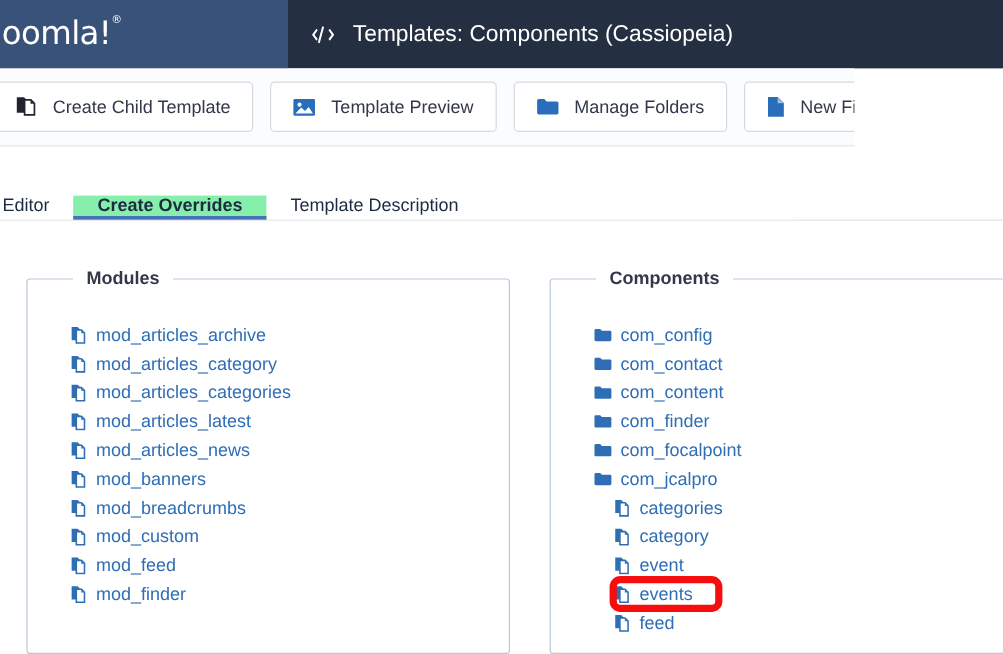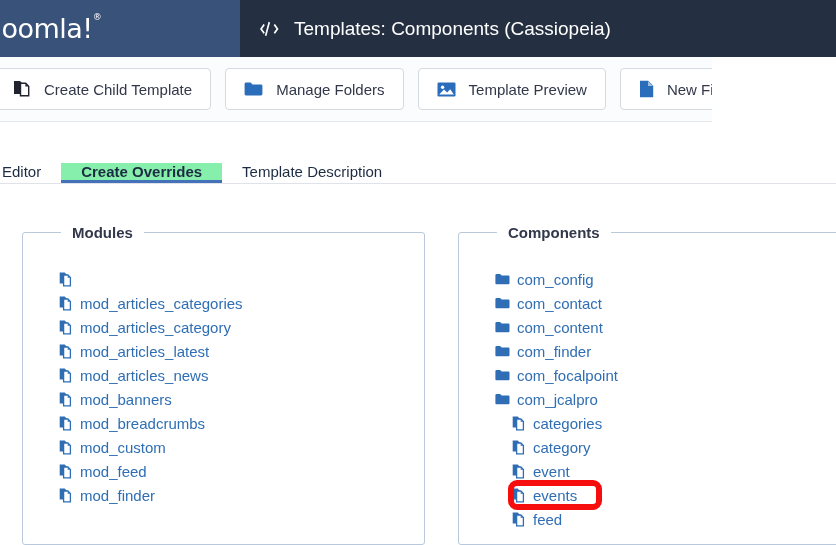--- a/index.html
+++ b/index.html
@@ -207,36 +207,36 @@
   <button class="tb-btn">
     <svg class="tb-icon" width="18" height="18" viewBox="0 0 18 18">
       <path d="M1 1 h6 l3 3 v10 h-9 z" fill="#1f2430"></path>
       <path d="M7.5 3.2 h5.2 l3 3 v9.6 h-8.2 z" fill="#ffffff" stroke="#1f2430" stroke-width="1.4"></path>
       <path d="M12.4 3.6 v2.9 h2.9 z" fill="#1f2430"></path>
     </svg>
     <span>Create Child Template</span>
   </button>
 
   <button class="tb-btn">
-    <svg class="tb-icon" width="19" height="16" viewBox="0 0 19 16">
-      <path d="M0.6 3.0 a1.4 1.4 0 0 1 1.4-1.4 h4.6 l1.9 1.9 h8.5 a1.4 1.4 0 0 1 1.4 1.4 v8.1 a1.4 1.4 0 0 1-1.4 1.4 h-15 a1.4 1.4 0 0 1-1.4-1.4 z" fill="#2a6ebb"></path>
-    </svg>
-    <span>Manage Folders</span>
-  </button>
-
-  <button class="tb-btn">
     <svg class="tb-icon" width="19" height="17" viewBox="0 0 19 17">
       <rect x="0.5" y="1.5" width="18" height="14" rx="1.2" fill="#2a6ebb"></rect>
       <circle cx="5.6" cy="6.2" r="1.7" fill="#ffffff"></circle>
       <path d="M2.2 13.6 L7.0 8.6 L10.2 11.6 L13.2 8.2 L16.8 13.6 Z" fill="#ffffff"></path>
     </svg>
     <span>Template Preview</span>
   </button>
 
   <button class="tb-btn">
+    <svg class="tb-icon" width="19" height="16" viewBox="0 0 19 16">
+      <path d="M0.6 3.0 a1.4 1.4 0 0 1 1.4-1.4 h4.6 l1.9 1.9 h8.5 a1.4 1.4 0 0 1 1.4 1.4 v8.1 a1.4 1.4 0 0 1-1.4 1.4 h-15 a1.4 1.4 0 0 1-1.4-1.4 z" fill="#2a6ebb"></path>
+    </svg>
+    <span>Manage Folders</span>
+  </button>
+
+  <button class="tb-btn">
     <svg class="tb-icon" width="15" height="18" viewBox="0 0 15 18">
       <path d="M1 0.8 h8.2 l5 5 v11.4 h-13.2 z" fill="#2a6ebb"></path>
       <path d="M9.0 1.2 v4.9 h4.9 z" fill="#ffffff" opacity="0.55"></path>
     </svg>
     <span>New File</span>
   </button>
 
   <button class="tb-btn">
     <svg class="tb-icon" width="16" height="16" viewBox="0 0 16 16">
       <path d="M2.4 1.0 L8 6.6 L13.6 1.0 L15 2.4 L9.4 8 L15 13.6 L13.6 15 L8 9.4 L2.4 15 L1 13.6 L6.6 8 L1 2.4 Z" fill="#d9241f"></path>
@@ -263,36 +263,37 @@
   <div class="col col-modules">
     <fieldset class="panel">
       <legend>Modules</legend>
       <ul class="filelist" id="modules-list">
           <li>
             <svg class="li-icon" width="14" height="15" viewBox="0 0 14 15">
               <path d="M0.7 0.6 h5.0 l2.4 2.4 v8.6 h-7.4 z" fill="#2f6eb5"></path>
               <path d="M4.6 3.0 h4.3 l2.5 2.5 v8.4 h-6.8 z" fill="#ffffff" stroke="#2f6eb5" stroke-width="1.3"></path>
               <path d="M8.7 3.4 v2.3 h2.3 z" fill="#2f6eb5"></path>
             </svg>
+            <a>mod_articles_archive</a>
+          </li>
+          <li>
+            <svg class="li-icon" width="14" height="15" viewBox="0 0 14 15">
+              <path d="M0.7 0.6 h5.0 l2.4 2.4 v8.6 h-7.4 z" fill="#2f6eb5"></path>
+              <path d="M4.6 3.0 h4.3 l2.5 2.5 v8.4 h-6.8 z" fill="#ffffff" stroke="#2f6eb5" stroke-width="1.3"></path>
+              <path d="M8.7 3.4 v2.3 h2.3 z" fill="#2f6eb5"></path>
+            </svg>
+            <a>mod_articles_category</a>
           </li>
           <li>
             <svg class="li-icon" width="14" height="15" viewBox="0 0 14 15">
               <path d="M0.7 0.6 h5.0 l2.4 2.4 v8.6 h-7.4 z" fill="#2f6eb5"></path>
               <path d="M4.6 3.0 h4.3 l2.5 2.5 v8.4 h-6.8 z" fill="#ffffff" stroke="#2f6eb5" stroke-width="1.3"></path>
               <path d="M8.7 3.4 v2.3 h2.3 z" fill="#2f6eb5"></path>
             </svg>
             <a>mod_articles_categories</a>
-          </li>
-          <li>
-            <svg class="li-icon" width="14" height="15" viewBox="0 0 14 15">
-              <path d="M0.7 0.6 h5.0 l2.4 2.4 v8.6 h-7.4 z" fill="#2f6eb5"></path>
-              <path d="M4.6 3.0 h4.3 l2.5 2.5 v8.4 h-6.8 z" fill="#ffffff" stroke="#2f6eb5" stroke-width="1.3"></path>
-              <path d="M8.7 3.4 v2.3 h2.3 z" fill="#2f6eb5"></path>
-            </svg>
-            <a>mod_articles_category</a>
           </li>
           <li>
             <svg class="li-icon" width="14" height="15" viewBox="0 0 14 15">
               <path d="M0.7 0.6 h5.0 l2.4 2.4 v8.6 h-7.4 z" fill="#2f6eb5"></path>
               <path d="M4.6 3.0 h4.3 l2.5 2.5 v8.4 h-6.8 z" fill="#ffffff" stroke="#2f6eb5" stroke-width="1.3"></path>
               <path d="M8.7 3.4 v2.3 h2.3 z" fill="#2f6eb5"></path>
             </svg>
             <a>mod_articles_latest</a>
           </li>
           <li>

